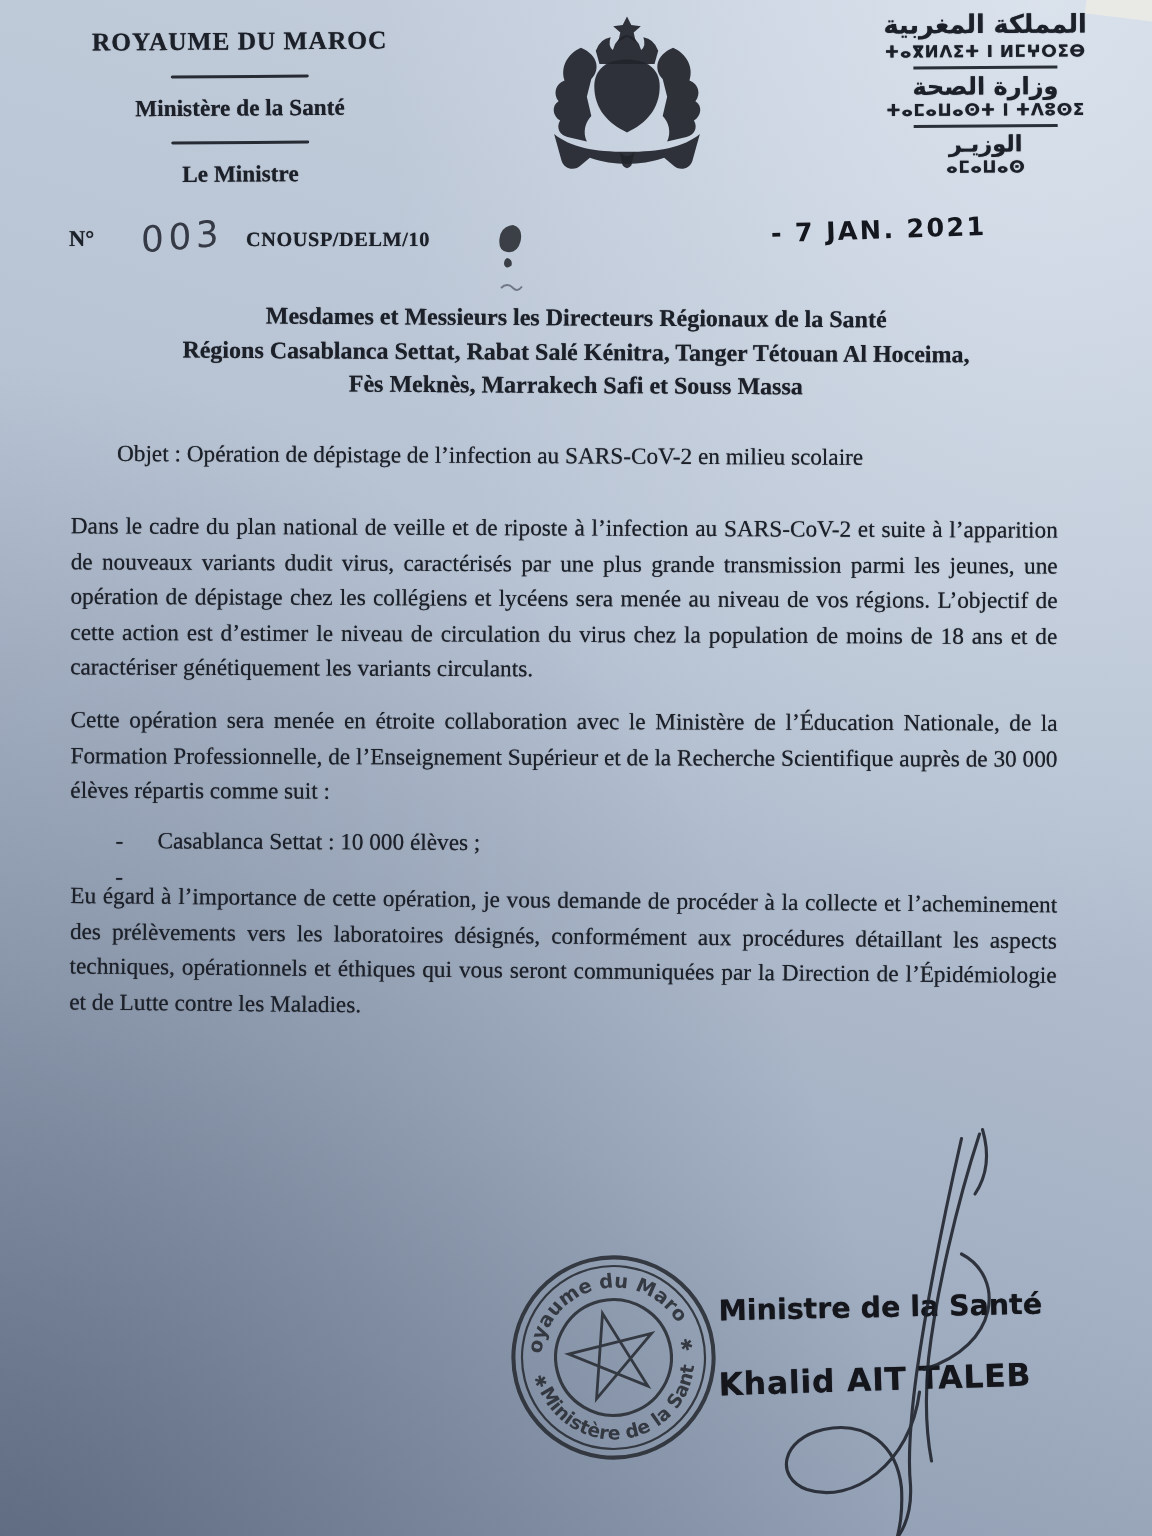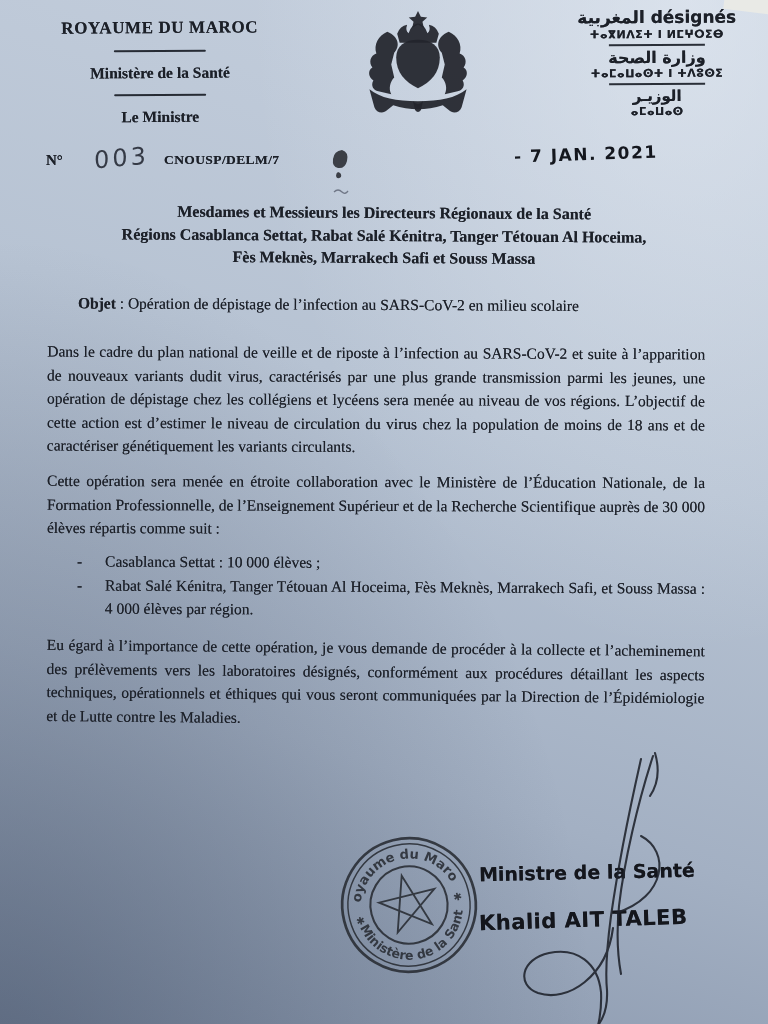--- a/index.html
+++ b/index.html
@@ -37,21 +37,21 @@
   .ref-no{position:absolute;left:0;top:6px;font-size:15px;font-weight:bold;}
   .ref-num{position:absolute;left:48px;top:-2px;font-family:"DejaVu Sans",sans-serif;font-size:24px;letter-spacing:3px;color:#2a2f3a;transform:rotate(-5deg) skewX(-4deg);opacity:.92;}
   .ref-code{position:absolute;left:118px;top:6px;font-size:13.5px;font-weight:bold;letter-spacing:.4px;}
   .date-stamp{position:absolute;left:468px;top:-2px;font-family:"DejaVu Sans",sans-serif;font-size:17px;font-weight:bold;letter-spacing:1.5px;transform:rotate(-2deg);color:#14171e;}
 
   
   .addressee{position:absolute;left:0;top:202px;width:768px;text-align:center;font-weight:bold;font-size:16px;line-height:1.42;transform:rotate(.35deg);}
 
   
   .objet{position:absolute;left:78px;top:296px;width:640px;font-size:15.5px;transform:rotate(.3deg);}
-  .objet b{font-weight:bold;}
+  .objet b{font-weight:normal;}
 
   
   .bodytext{position:absolute;left:47px;top:341px;width:658px;font-size:15.5px;line-height:23.5px;text-align:justify;}
   .para{margin:0 0 11px 0;}
   .p1{transform:rotate(.25deg);}
   .p2{transform:rotate(.2deg);}
   .p3{transform:rotate(.55deg);transform-origin:left top;}
   .bullets{margin:0 0 11px 0;transform:rotate(.3deg);}
   .bullet{position:relative;padding-left:58px;}
   .bullet .dash{position:absolute;left:30px;top:0;}
@@ -85,34 +85,34 @@
       <path d="M44 24 q3-8 10-9 q-2 6 1.5 8.5 q2.5-9 9.5-10 q7 1 9.5 10 q3.5-2.5 1.5-8.5 q7 1 10 9 l-2.5 9 h-37z"></path>
       <path d="M65 30 c13 0 22 6 22 18 c0 15-9 25-22 31 c-13-6-22-16-22-31 c0-12 9-18 22-18z"></path>
       <path d="M34 22 c-9 4-14 13-11 22 c-6 2-8 9-4 14 c-5 3-4 10 1 13 c-3 5 0 10 5 11 l13 3 c-3-6-1-13 3-17 l-3-13 3-12 c6-6 5-16-7-21z"></path>
       <path d="M96 22 c9 4 14 13 11 22 c6 2 8 9 4 14 c5 3 4 10-1 13 c3 5 0 10-5 11 l-13 3 c3-6 1-13-3-17 l3-13-3-12 c-6-6-5-16 7-21z"></path>
       <path d="M16 80 c11 9 27 12 49 12 c22 0 38-3 49-12 l-5 18 c-2 6-9 7-13 3 l-6-5 c-8 3-17 4-25 4 c-8 0-17-1-25-4 l-6 5 c-4 4-11 3-13-3z"></path>
       <path d="M60 92 q5 6 10 0 l-2 9 q-3 4-6 0z"></path>
     </g>
   </svg>
 
   <div class="hdr-right softink">
-    <div class="ar">désignés المغربية</div>
+    <div class="ar">المملكة المغربية</div>
     <div class="tif">ⵜⴰⴳⵍⴷⵉⵜ ⵏ ⵍⵎⵖⵔⵉⴱ</div>
     <div class="rule-r"></div>
     <div class="ar" style="font-size:16px">وزارة الصحة</div>
     <div class="tif">ⵜⴰⵎⴰⵡⴰⵙⵜ ⵏ ⵜⴷⵓⵙⵉ</div>
     <div class="rule-r"></div>
     <div class="ar" style="font-size:15px">الوزيـر</div>
     <div class="tif">ⴰⵎⴰⵡⴰⵙ</div>
   </div>
 
   <div class="refline">
     <span class="ref-no softink">N°</span>
     <span class="ref-num">003</span>
-    <span class="ref-code softink">CNOUSP/DELM/7</span>
+    <span class="ref-code softink">CNOUSP/DELM/10</span>
     <span class="date-stamp">- 7 JAN. 2021</span>
   </div>
 
   <svg class="inkmark" style="left:326px;top:146px;width:40px;height:60px" viewBox="0 0 40 60">
     <path d="M16 4 q7 2 5 11 q-2 8-9 7 q-6-1-5-9 q1-8 9-9z M12 26 q4 1 3 5 q-4 3-5-1 q0-3 2-4z" fill="#23262c" opacity=".85"></path>
     <path d="M8 46 q4-4 8 0 q3 3 6-1" stroke="#3a4050" stroke-width="1.3" fill="none" opacity=".6"></path>
   </svg>
 
   <div class="addressee softink">
     <div>Mesdames et Messieurs les Directeurs Régionaux de la Santé</div>
@@ -127,21 +127,20 @@
   <div class="bodytext softink">
     <p class="para p1">Dans le cadre du plan national de veille et de riposte à l’infection au SARS-CoV-2 et suite à l’apparition de nouveaux variants dudit virus, caractérisés par une plus grande transmission parmi les jeunes, une opération de dépistage chez les collégiens et lycéens sera menée au niveau de vos régions. L’objectif de cette action est d’estimer le niveau de circulation du virus chez la population de moins de 18 ans et de caractériser génétiquement les variants circulants.</p>
     <p class="para p2">Cette opération sera menée en étroite collaboration avec le Ministère de l’Éducation Nationale, de la Formation Professionnelle, de l’Enseignement Supérieur et de la Recherche Scientifique auprès de 30 000 élèves répartis comme suit :</p>
     <div class="bullets">
       <div class="bullet">
         <span class="dash">-</span>
         <span>Casablanca Settat : 10 000 élèves ;</span>
       </div>
       <div class="bullet">
         <span class="dash">-</span>
-        <span>Rabat Salé Kénitra, Tanger Tétouan Al Hoceima, Fès Meknès, Marrakech Safi, et Souss Massa : 4 000 élèves par région.</span>
       </div>
     </div>
     <p class="para p3">Eu égard à l’importance de cette opération, je vous demande de procéder à la collecte et l’acheminement des prélèvements vers les laboratoires désignés, conformément aux procédures détaillant les aspects techniques, opérationnels et éthiques qui vous seront communiquées par la Direction de l’Épidémiologie et de Lutte contre les Maladies.</p>
   </div>
 
   <svg class="stamp" viewBox="0 0 140 140">
     <g stroke="#282c33" fill="none">
       <circle cx="70" cy="70" r="64" stroke-width="2.6"></circle>
       <circle cx="70" cy="70" r="58.5" stroke-width="1.4"></circle>
       <circle cx="70" cy="70" r="37" stroke-width="2"></circle>

